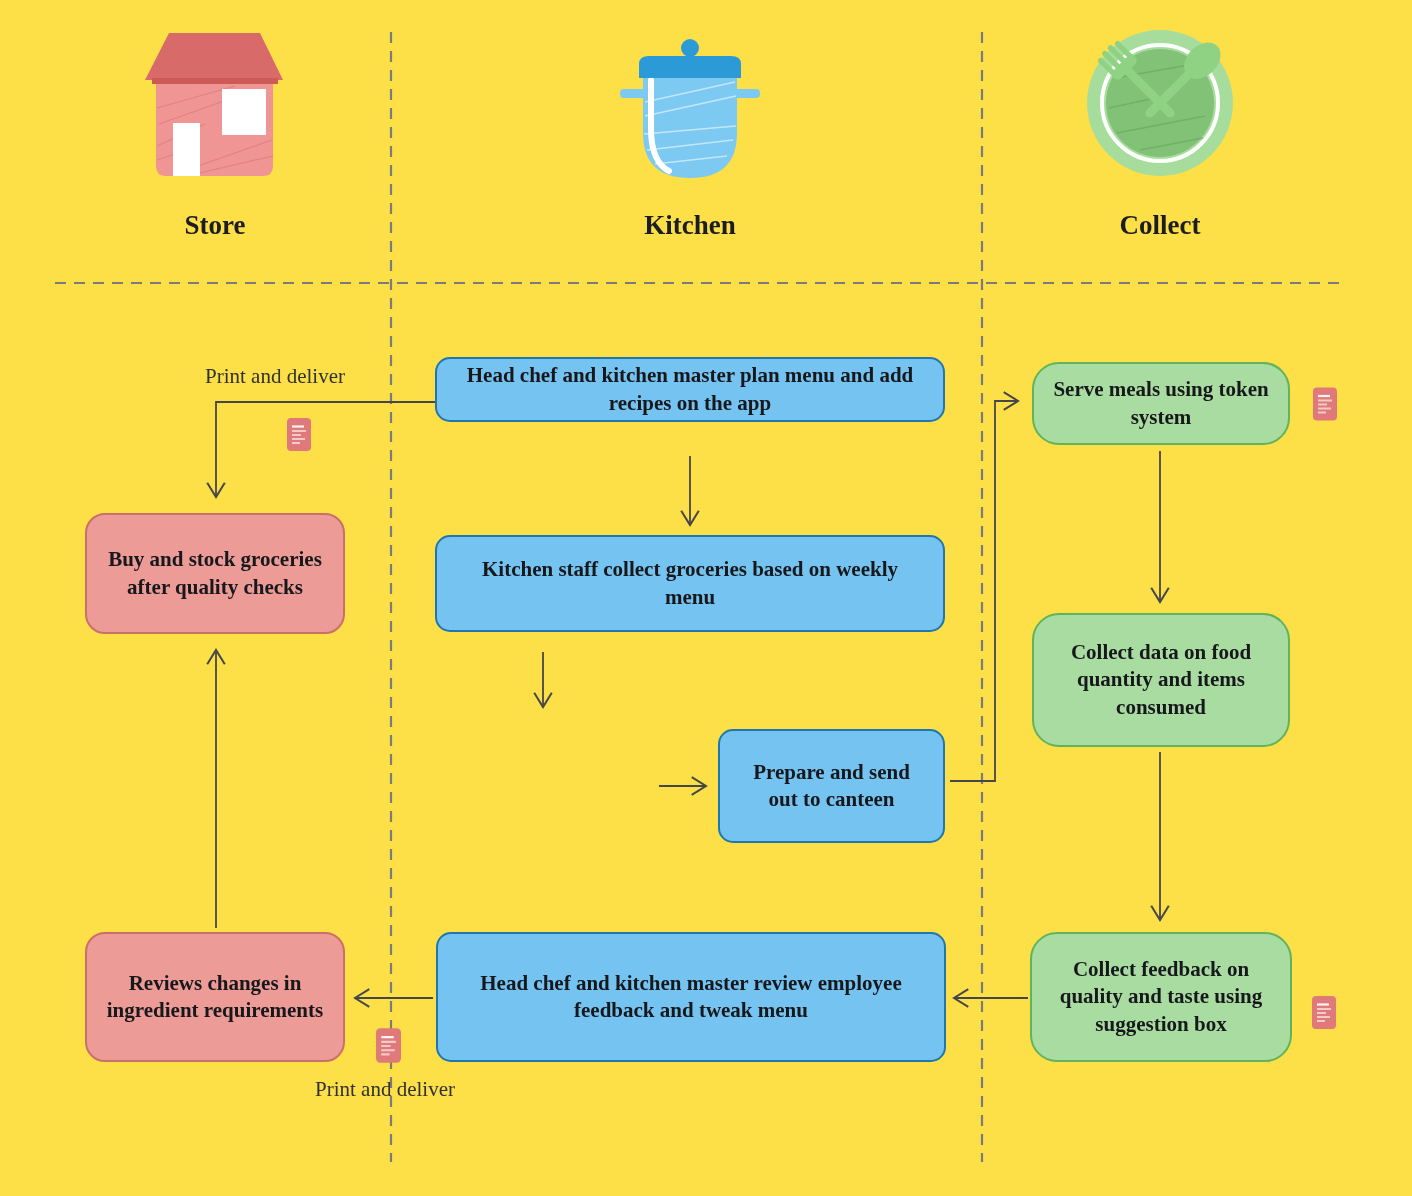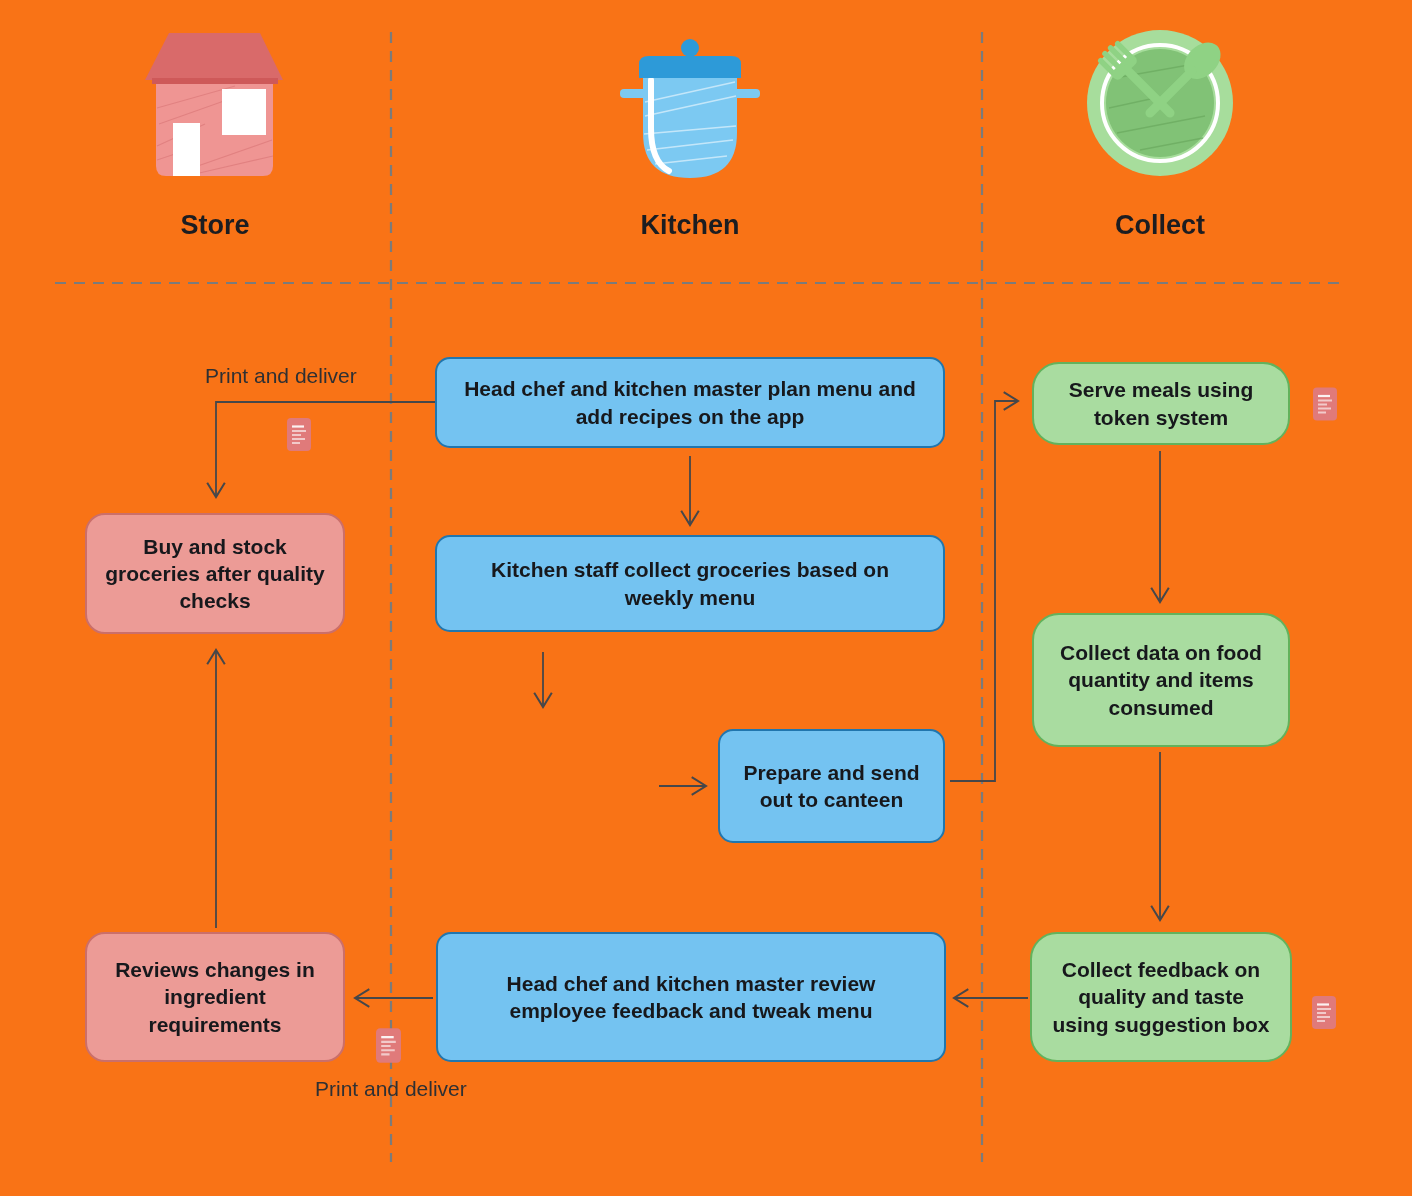--- a/index.html
+++ b/index.html
@@ -4,22 +4,22 @@
 <style>
   :root{
     --blue-fill:#74c3f1; --blue-border:#2176ae;
     --red-fill:#ec9b96;  --red-border:#cb6f6a;
     --green-fill:#a9dca0;--green-border:#63b25c;
     --connector:#45474a; --divider:#7b7b7b;
     --document-icon:#e07a7a; --text:#17181c;
   }
   html,body{margin:0;padding:0;background:#ffffff;}
   .canvas{
-    position:relative;width:1412px;height:1196px;background:#f97316;
-    font-family:Liberation Sans, sans-serif;overflow:hidden;
+    position:relative;width:1412px;height:1196px;background:#fde047;
+    font-family:Liberation Serif, serif;overflow:hidden;
   }
   .overlay{position:absolute;left:0;top:0;width:1412px;height:1196px;}
   .divider{stroke:var(--divider);stroke-width:2.2;stroke-dasharray:11 8;fill:none;}
   .conn{stroke:var(--connector);stroke-width:1.8;fill:none;}
   .node{
     position:absolute;display:flex;align-items:center;justify-content:center;
     text-align:center;box-sizing:border-box;padding:10px 18px;
     font-weight:700;font-size:21px;line-height:1.3;color:var(--text);
   }
   .node.blue{background:var(--blue-fill);border:2.5px solid var(--blue-border);border-radius:15px;}
@@ -120,21 +120,21 @@
     <g transform="translate(106,44) rotate(45)">
       <ellipse cx="0" cy="-16" rx="15" ry="21" fill="#8fd284"></ellipse>
       <path d="M0 -2 V58" stroke="#8fd284" stroke-width="9" stroke-linecap="round"></path>
     </g>
   </svg>
   <div class="lane-label" style="left:1060px;top:210px;width:200px">Collect</div>
 
   <div class="node red" style="left:85px;top:513px;width:260px;height:121px">Buy and stock groceries after quality checks</div>
   <div class="node red" style="left:85px;top:932px;width:260px;height:130px">Reviews changes in ingredient requirements</div>
 
-  <div class="node blue" style="left:435px;top:357px;width:510px;height:91px">Head chef and kitchen master plan menu and add recipes on the app</div>
+  <div class="node blue" style="left:435px;top:357px;width:510px;height:65px">Head chef and kitchen master plan menu and add recipes on the app</div>
   <div class="node blue" style="left:435px;top:535px;width:510px;height:97px">Kitchen staff collect groceries based on weekly menu</div>
   <div class="node blue" style="left:718px;top:729px;width:227px;height:114px">Prepare and send out to canteen</div>
   <div class="node blue" style="left:436px;top:932px;width:510px;height:130px">Head chef and kitchen master review employee feedback and tweak menu</div>
 
   <div class="node green" style="left:1032px;top:362px;width:258px;height:83px">Serve meals using token system</div>
   <div class="node green" style="left:1030px;top:932px;width:262px;height:130px">Collect feedback on quality and taste using suggestion box</div>
   <div class="node green" style="left:1032px;top:613px;width:258px;height:134px">Collect data on food quantity and items consumed</div>
 
   <div class="annot" style="left:205px;top:364px;width:185px">Print and deliver</div>
   <div class="annot" style="left:315px;top:1077px;width:180px">Print and deliver</div>

